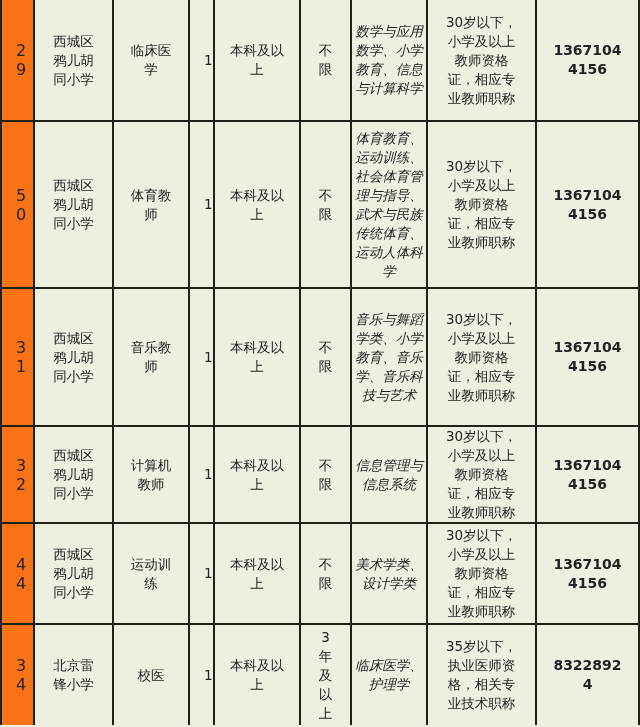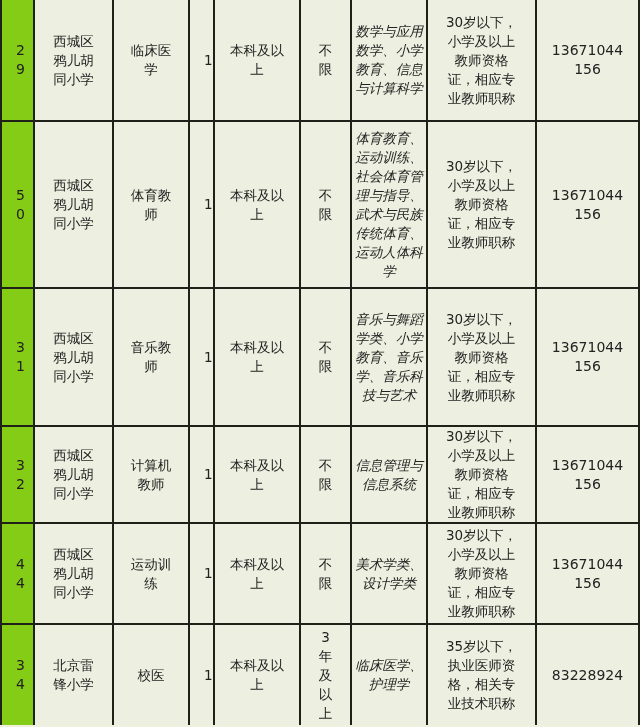--- a/index.html
+++ b/index.html
@@ -1,20 +1,20 @@
 <!DOCTYPE html>
 <html><head>
 <meta charset="utf-8">
 <style>
   html, body { margin: 0; padding: 0; }
   body { width: 640px; height: 727px; overflow: hidden; background: #eef0e0; font-family: "DejaVu Sans", sans-serif; }
   table { border-collapse: collapse; table-layout: fixed; position: absolute; left: 0; top: -2px; width: 638px; }
   td { border: 2px solid #1f2118; background: #edf0e0; color: #222; font-size: 13.5px; line-height: 19px; text-align: center; vertical-align: middle; padding: 0 14px; word-break: break-all; }
-  td.num { background: #84cc16; font-size: 14px; }
-  td.phone { font-size: 14px; }
+  td.num { background: #f97316; font-size: 16px; }
+  td.phone { font-size: 14px; font-weight: bold; }
   td.major { padding: 0 2px; text-align: center; font-style: italic; }
   tr.r29 td { height: 120px; }
   tr.r30 td { height: 165px; }
   tr.r31 td { height: 136px; }
   tr.r32 td { height: 94px; }
   tr.r33 td { height: 99px; }
   tr.r34 td { height: 100px; border-bottom: none; }
 </style>
 </head>
 <body>

